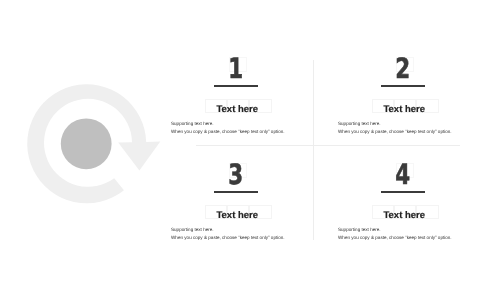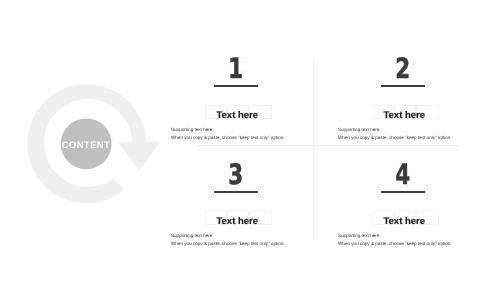--- a/index.html
+++ b/index.html
@@ -20,39 +20,38 @@
 
   
   .quad{position:absolute;width:160px;}
   .numwrap{position:relative;height:21px;}
   .numghost{position:absolute;left:50%;top:-1.5px;margin-left:-7.5px;width:18.5px;height:15px;
             border:1px solid #f7f7f7;box-sizing:border-box;}
   .num{position:relative;text-align:center;font-family:"DejaVu Sans",sans-serif;font-stretch:condensed;
        font-size:28px;font-weight:bold;color:#3b3b3b;line-height:21px;height:21px;}
   .num span{display:inline-block;transform:scaleX(0.85);-webkit-text-stroke:0.55px #3b3b3b;}
   .rule{height:2px;background:#3b3b3b;margin:6px auto 0;width:44px;}
-  .tbox{position:relative;margin:18px 0 0 49px;width:66.5px;height:13.5px;text-align:right;}
+  .tbox{position:relative;margin:12px 0 0 49px;width:66.5px;height:13.5px;text-align:right;}
   .tbox .cells{position:absolute;left:0;top:0;width:66.5px;height:13.5px;display:flex;}
   .tbox .cells i{flex:1;border:1px solid #f4f4f4;box-sizing:border-box;}
   .tbox .tlabel{position:absolute;left:-1px;top:3.4px;width:66.5px;height:13.5px;
                 display:flex;align-items:center;justify-content:center;
                 font-size:9.5px;font-weight:bold;color:#232323;white-space:nowrap;-webkit-text-stroke:0.2px #232323;}
   .supp{margin:9px 0 0 15px;color:#333333;font-size:4.6px;line-height:1;white-space:nowrap;}
   .supp .l1{margin-bottom:4px;}
   </style>
 </head>
 <body>
 
 <div class="slide">
 
   <svg class="hub-svg" width="500" height="281" viewBox="0 0 500 281">
     <path d="M 114.19 178.19 L 123.94 190.24 A 59.5 59.5 0 1 1 146.2 141.9 L 160.3 141.6 L 139.4 170.6 L 118.2 142.6 L 132 142.3 A 44 44 0 1 0 114.19 178.19 Z" fill="#efefef"></path>
     <circle cx="86.2" cy="143.8" r="25.4" fill="#bfbfbf"></circle>
   </svg>
-  <div class="hub-label" style="color: rgb(250, 250, 250);">CONTENT</div>
 
   <div class="vdiv" style="background: rgb(237, 237, 237);"></div>
   <div class="hdiv" style="background: rgb(237, 237, 237);"></div>
 
   <div class="quad" style="left:156px;top:58px;">
     <div class="numwrap">
       <span class="numghost"></span>
       <div class="num" style="color: rgb(59, 59, 59);"><span>1</span></div>
     </div>
     <div class="rule" style="background: rgb(59, 59, 59);"></div>

